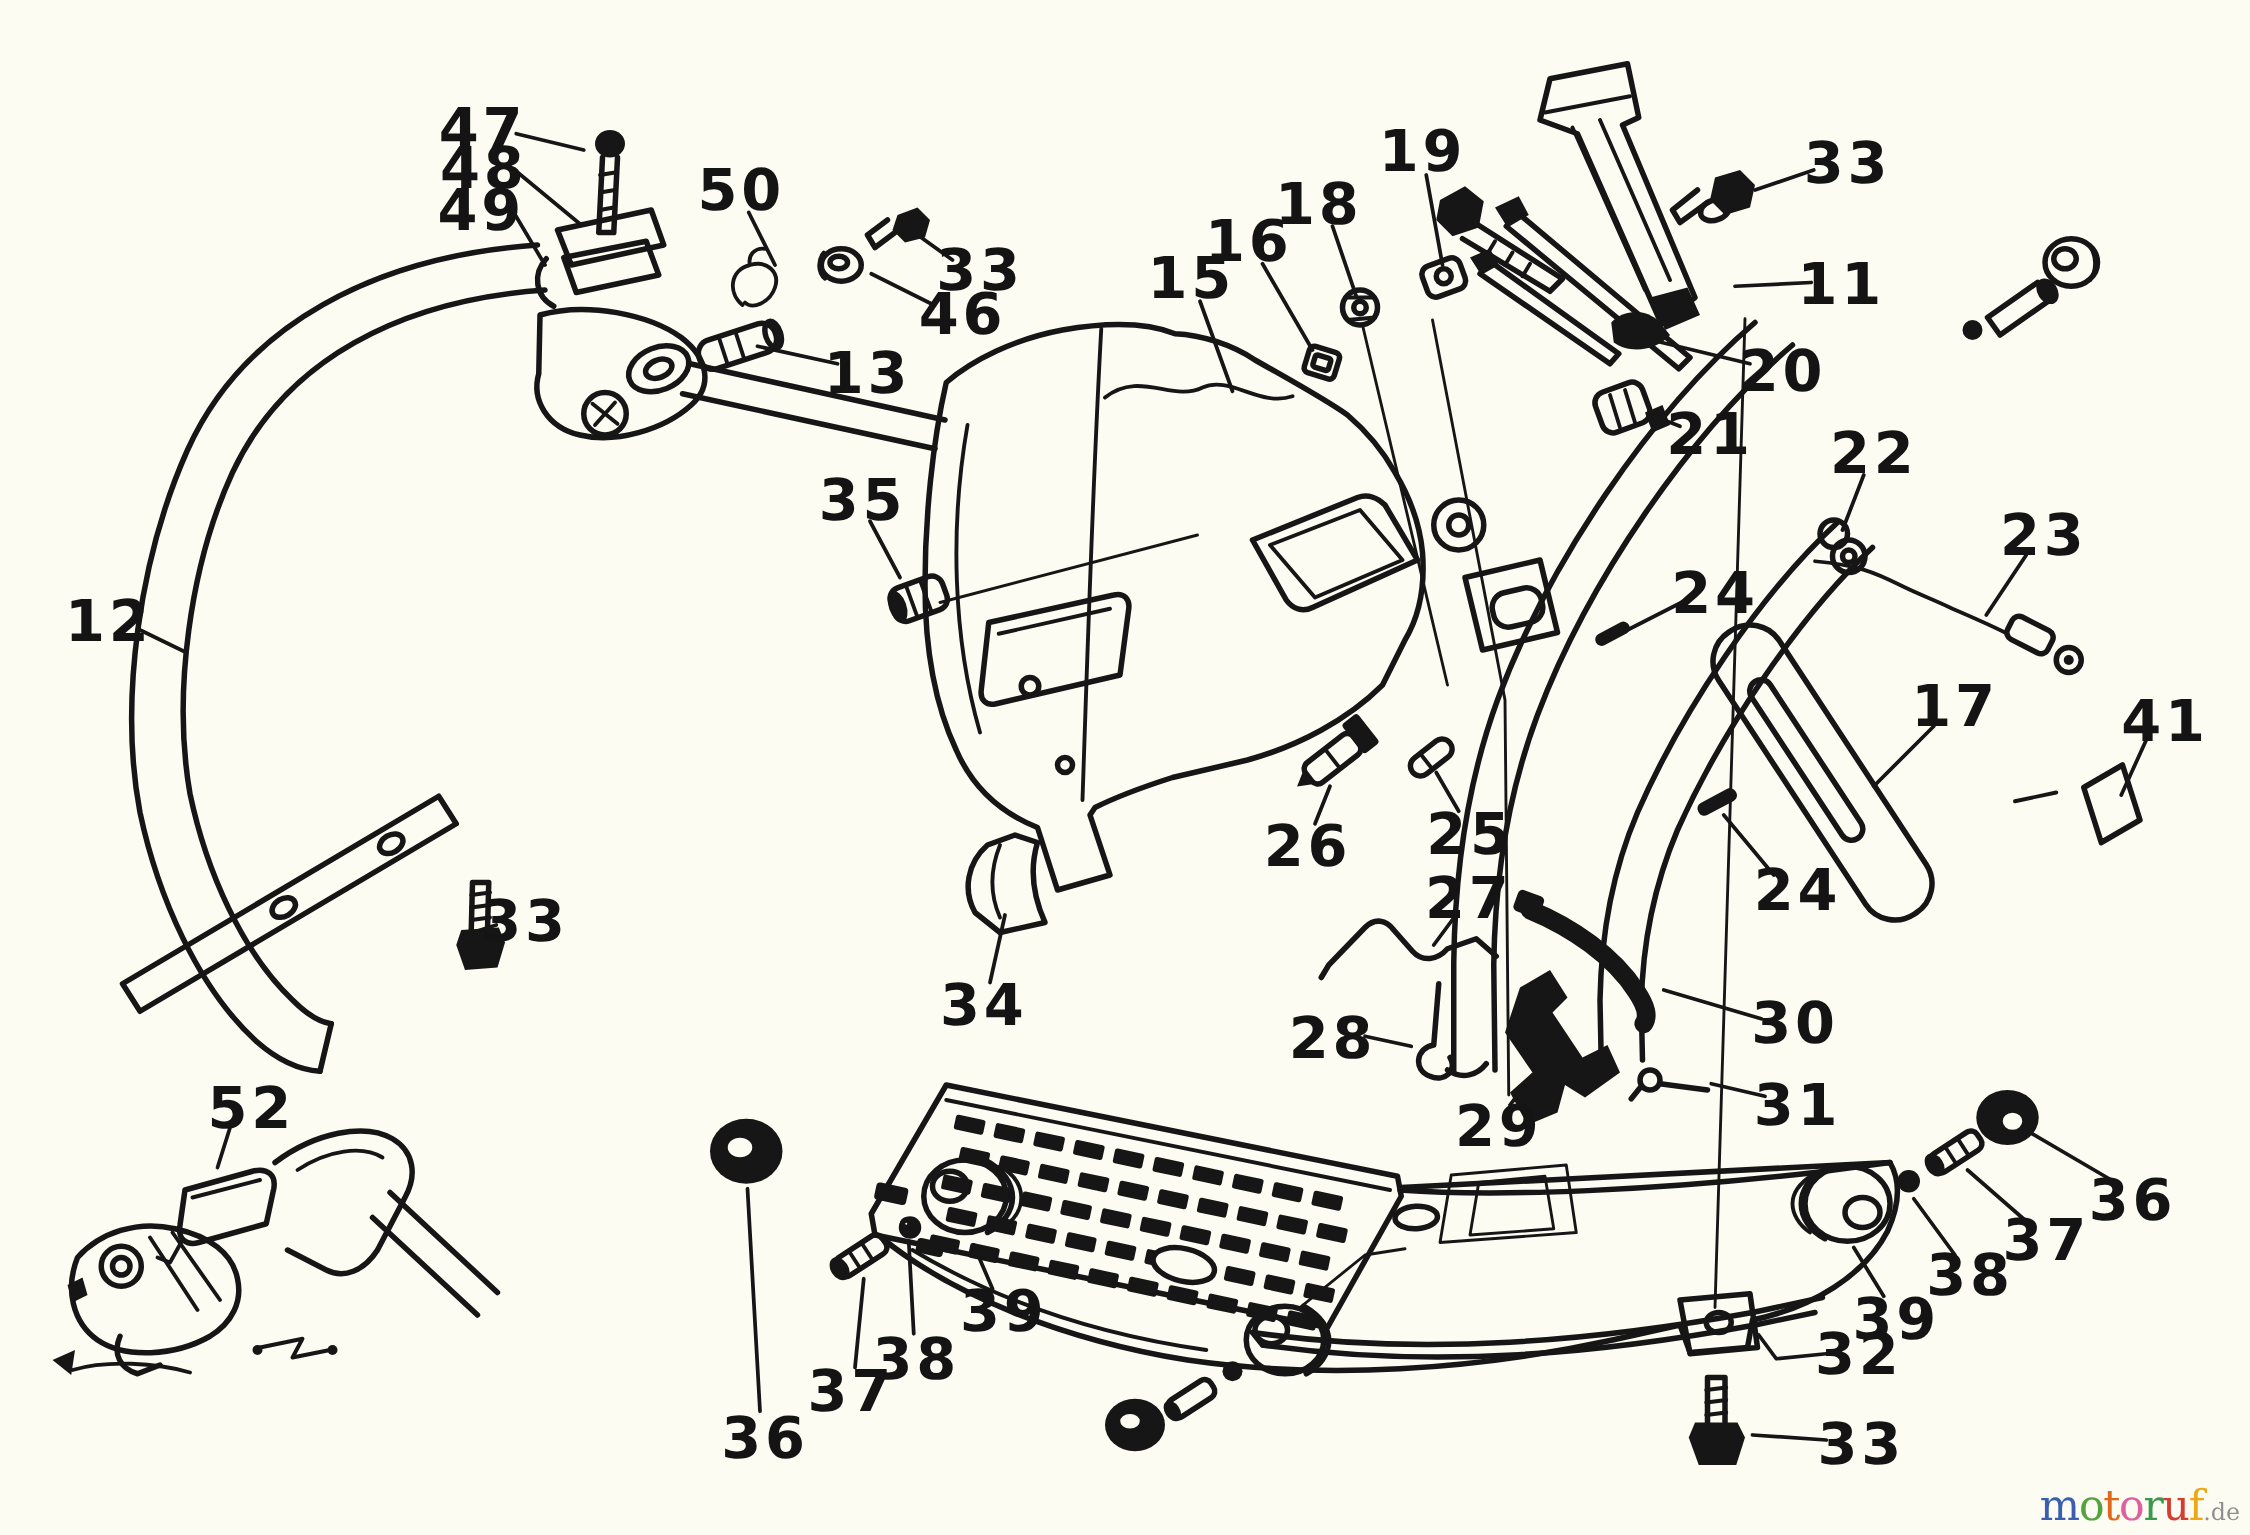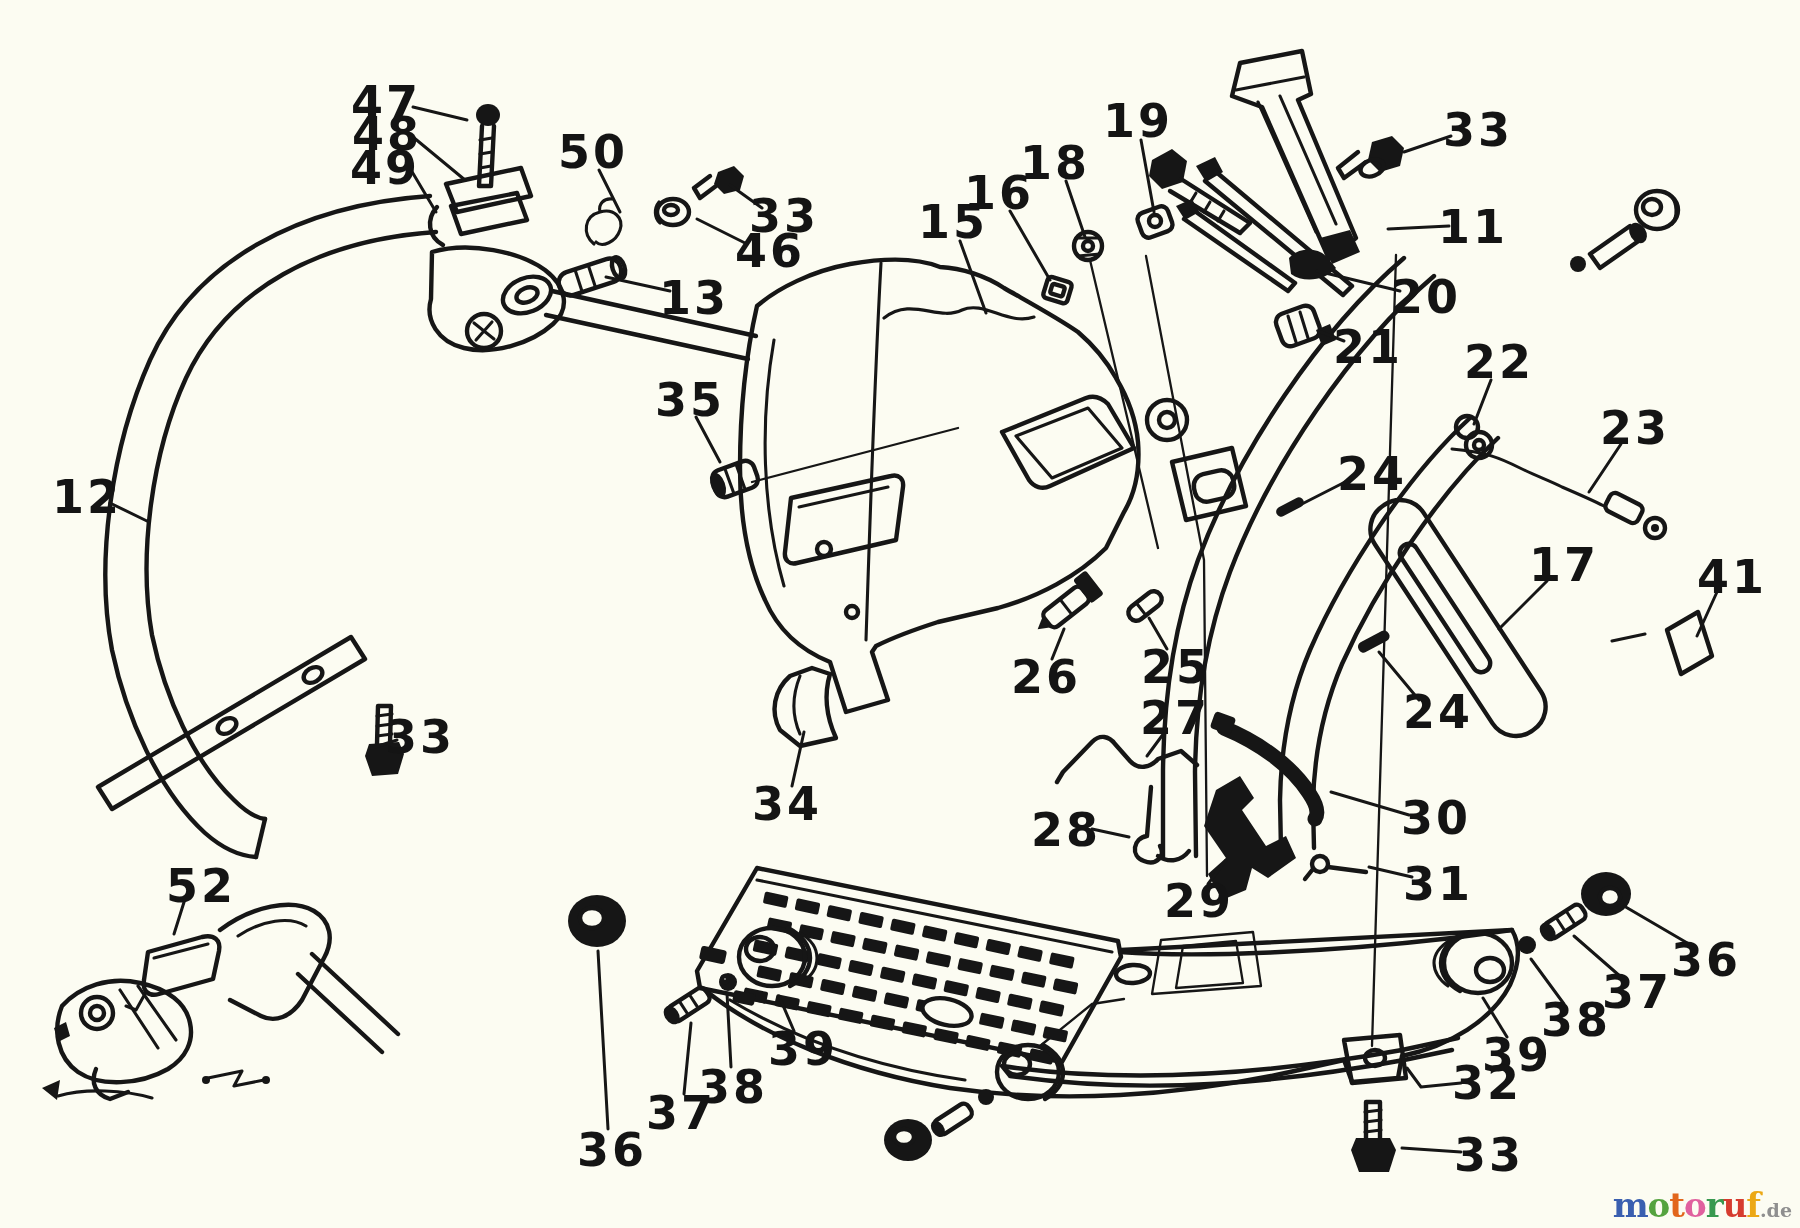--- a/index.html
+++ b/index.html
@@ -11,21 +11,21 @@
       stroke-linecap:round;stroke-linejoin:round;}
   .f{fill:#161616;stroke:none;}
   .bgf{fill:#fcfcf2;}
   .thin{stroke-width:2.3;}
   .med{stroke-width:3.1;}
   .thick{stroke-width:15;}
   .leader{stroke-width:3;fill:none;}
   text.plabel{font-family:"DejaVu Sans",sans-serif;font-size:46px;font-weight:700;fill:#141414;
       stroke:none;text-anchor:middle;dominant-baseline:central;letter-spacing:3px;}
   .watermark{position:absolute;right:8px;bottom:6px;font-family:"DejaVu Serif",serif;
-      font-weight:700;font-size:34px;line-height:1;letter-spacing:-1px;}
+      font-weight:400;font-size:34px;line-height:1;letter-spacing:-1px;}
   .watermark .de{font-size:19px;color:#8f8f8f;letter-spacing:0;}
 </style>
 </head>
 <body>
 
 <div class="stage">
 <svg id="diagram-svg" width="1800" height="1228" viewBox="0 0 1800 1228">
 
   <g>
     <path class="thin" d="M1090,260 L1158,548"></path>

